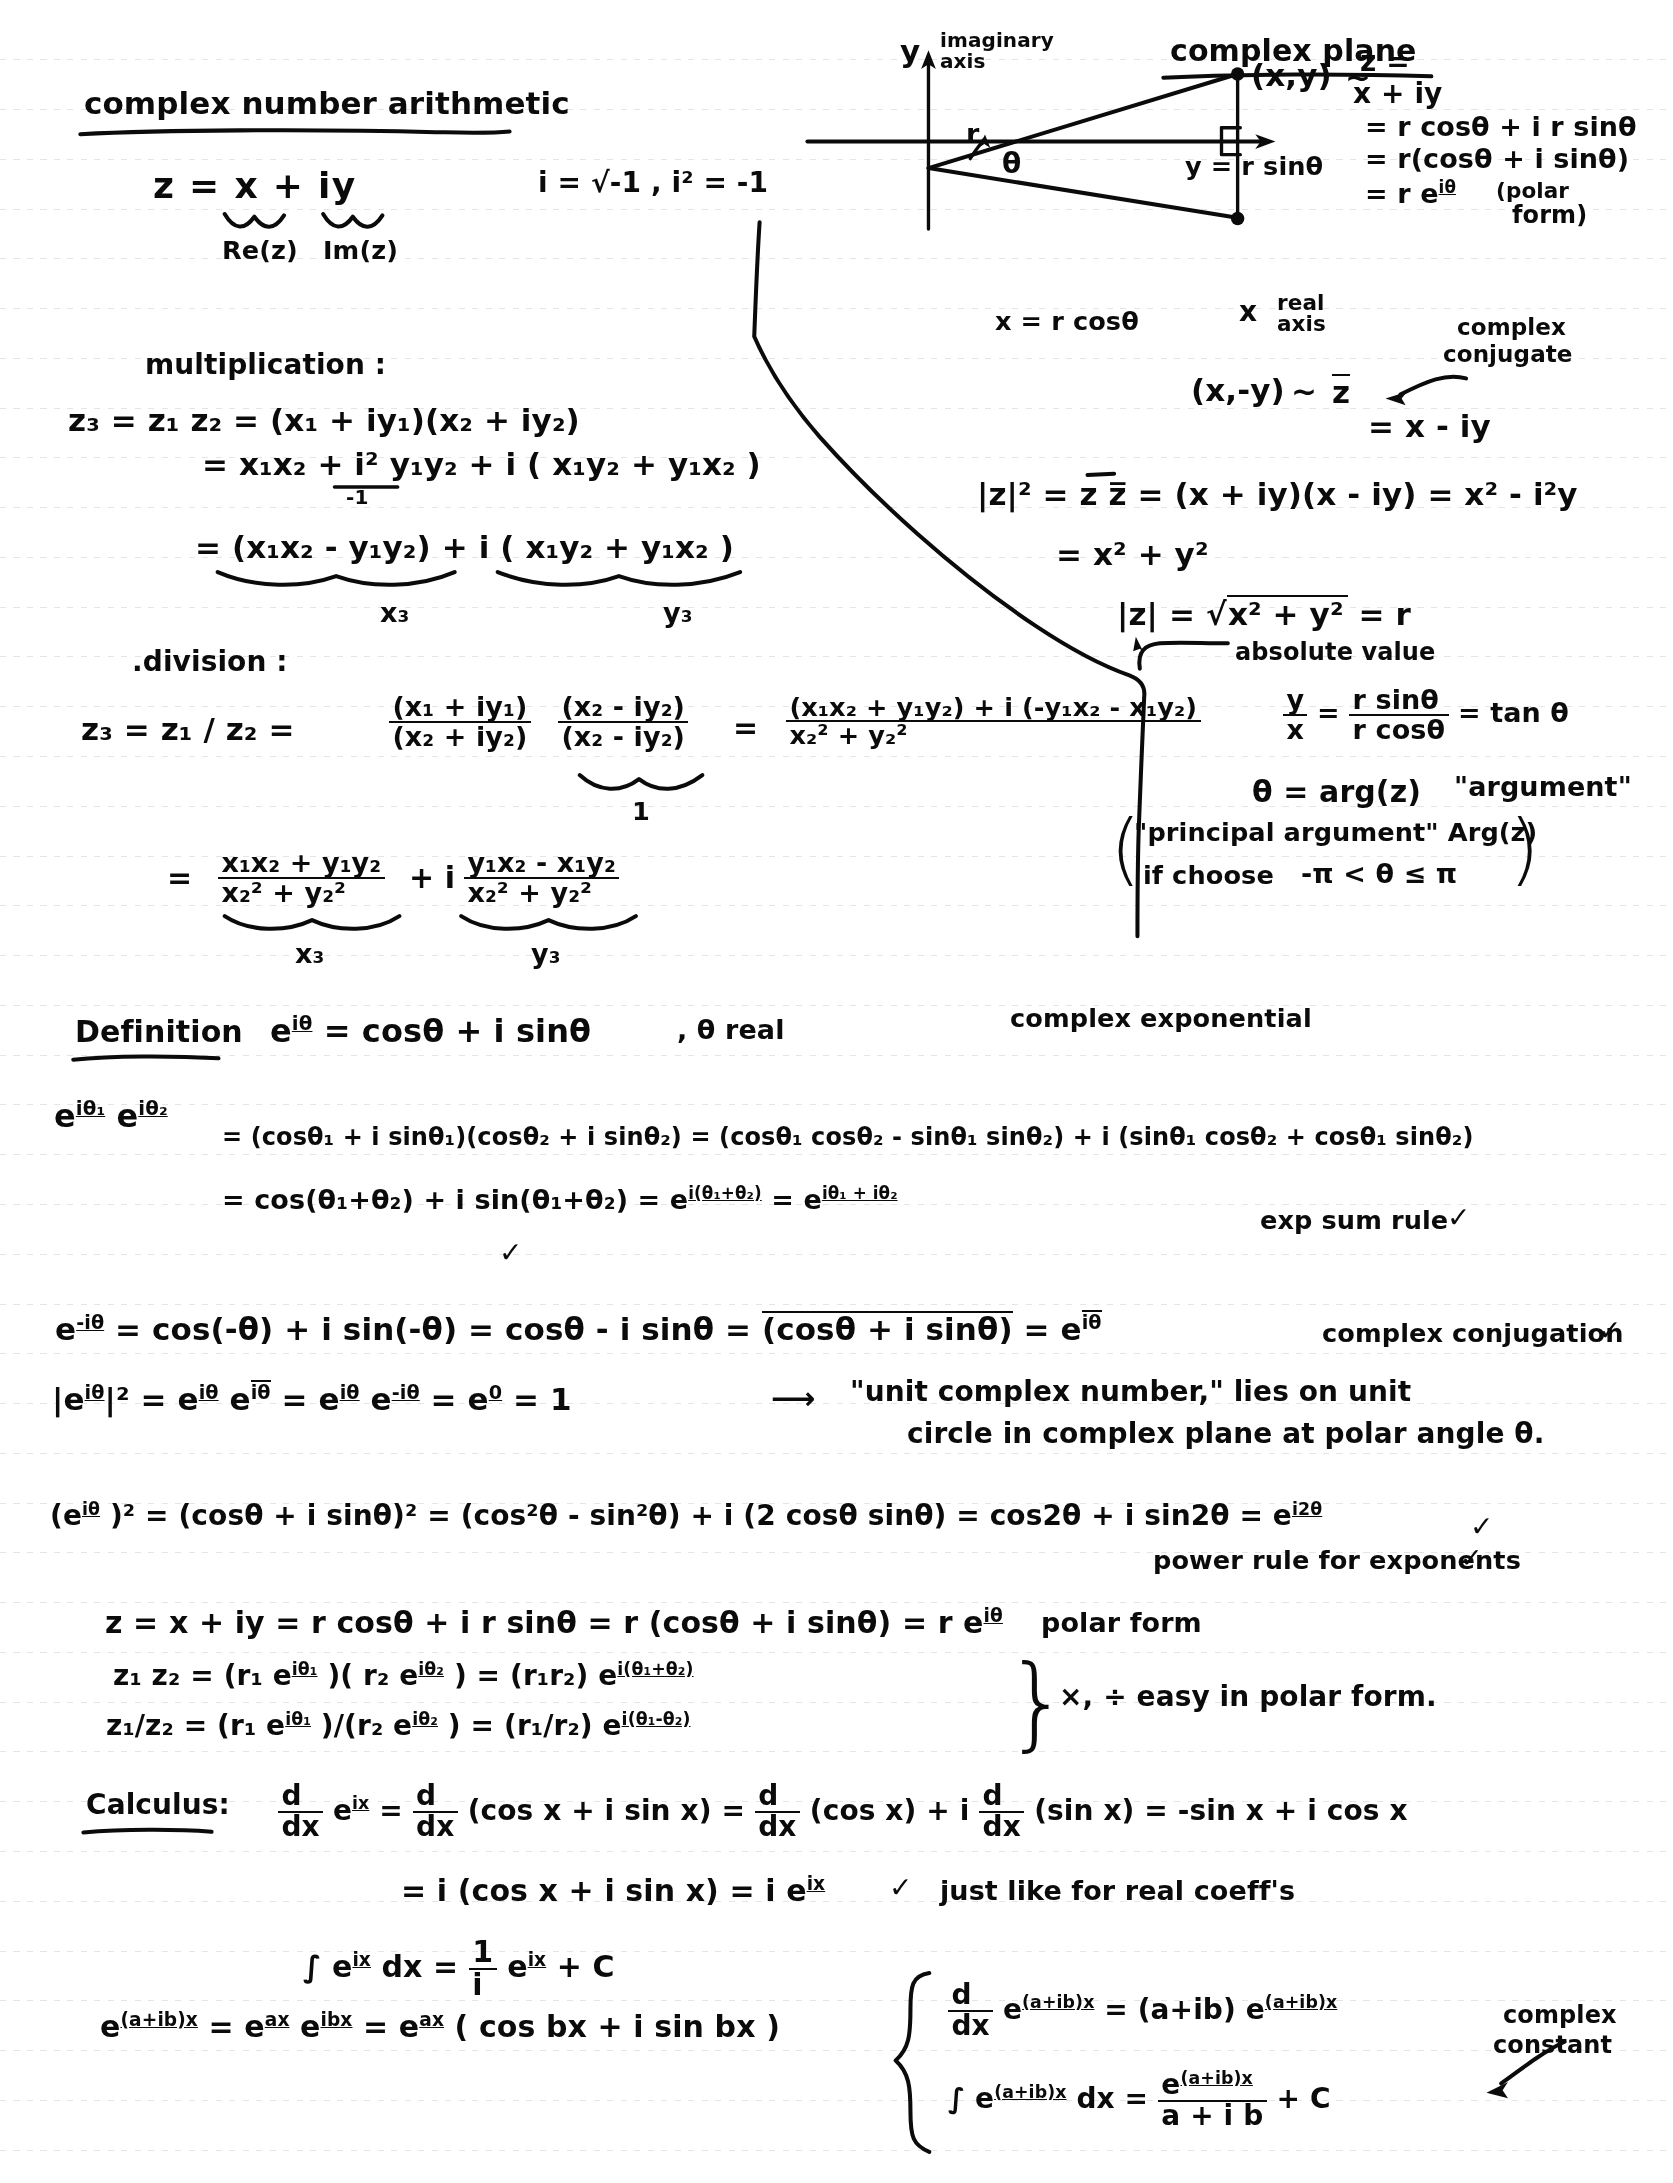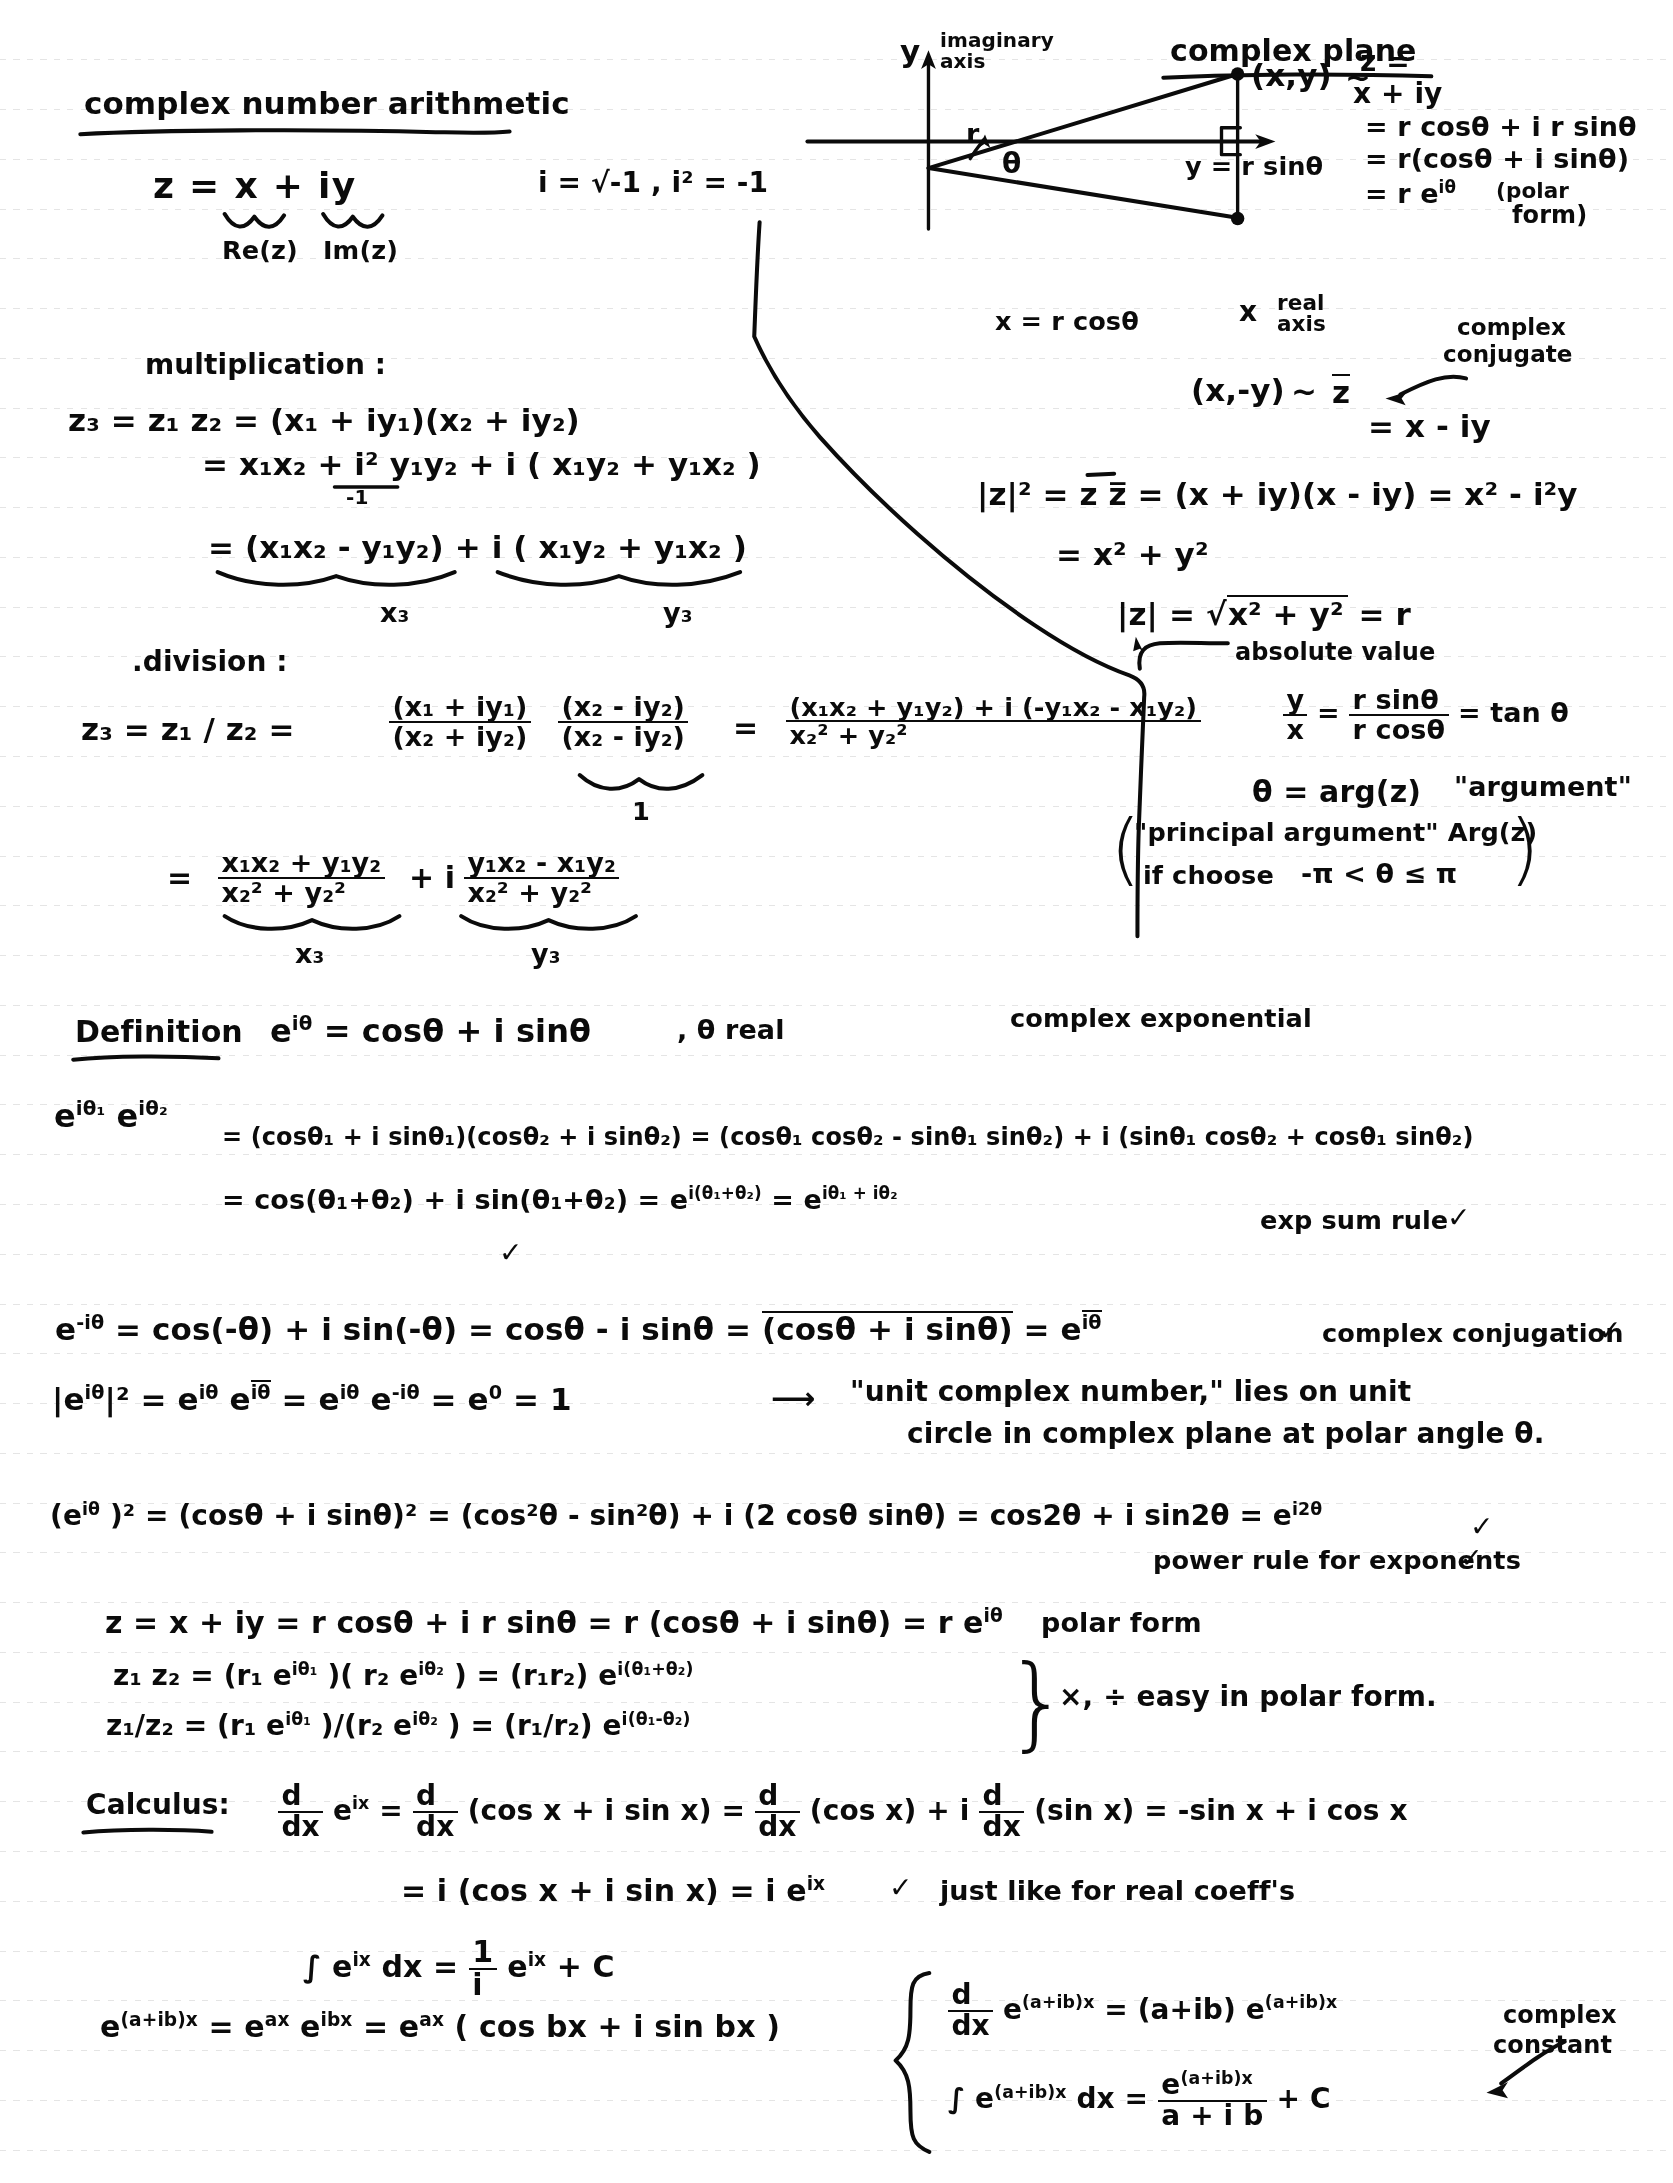--- a/index.html
+++ b/index.html
@@ -15,21 +15,21 @@
   }
   
   #rules{position:absolute;inset:0;pointer-events:none;}
   .rule{position:absolute;left:0;right:0;height:0.7px;
         background:repeating-linear-gradient(to right,#cfcfcf 0 6px,transparent 6px 13.5px);
         opacity:.55;}
   .hw{position:absolute;white-space:nowrap;line-height:1.05;
       font-family:"DejaVu Sans", sans-serif;
       font-weight:600;letter-spacing:0.1px;
       transform-origin:left top;}
-  sup{font-size:.62em;vertical-align:super;font-weight:600;}
+  sup{font-size:.62em;vertical-align:super;font-weight:600;text-decoration:underline;}
   .ovl{border-top:2px solid #0b0b0b;padding-top:0.7px;display:inline-block;line-height:1;}
   .frac{display:inline-block;text-align:left;vertical-align:middle;line-height:1.02;}
   .frac .num{display:block;padding:0 3.4px;}
   .frac .den{display:block;border-top:2px solid #0b0b0b;padding:0 3.4px;}
   .sqrt{display:inline-block;}
   .sqrt .rad{border-top:2px solid #0b0b0b;padding:1.3px 4px 0 1.3px;display:inline-block;}
   .paren{display:inline-block;font-size:1.45em;font-weight:400;}
   svg{position:absolute;overflow:visible;}
   .ink{stroke:#0b0b0b;fill:none;stroke-linecap:round;stroke-linejoin:round;}
   .inkf{fill:#0b0b0b;stroke:none;}
@@ -167,21 +167,21 @@
 
   <div class="hw" style="left:145px;top:350px;font-size:28px;">multiplication :</div>
 
   <div class="hw" style="left:68px;top:404px;font-size:31px;">z₃ = z₁ z₂ = (x₁ + iy₁)(x₂ + iy₂)</div>
   <div class="hw" style="left:202px;top:448px;font-size:31px;">= x₁x₂ + i² y₁y₂ + i ( x₁y₂ + y₁x₂ )</div>
   <svg style="left:333px;top:483px;" width="81" height="17.5" viewBox="0 0 120 26">
     <path class="ink" stroke-width="5" d="M2,6 L96,6"></path>
   </svg>
   <div class="hw" style="left:346px;top:487px;font-size:20px;">-1</div>
 
-  <div class="hw" style="left:208px;top:531px;font-size:31px;">= (x₁x₂ - y₁y₂) + i ( x₁y₂ + y₁x₂ )</div>
+  <div class="hw" style="left:195px;top:531px;font-size:31px;">= (x₁x₂ - y₁y₂) + i ( x₁y₂ + y₁x₂ )</div>
   <svg style="left:215px;top:568px;" width="552" height="27" viewBox="0 0 820 40">
     <path class="ink" stroke-width="6" d="M4,6 C60,30 130,30 180,12 C230,30 300,30 356,6"></path>
     <path class="ink" stroke-width="6" d="M420,6 C480,30 550,30 600,12 C650,30 720,30 780,6"></path>
   </svg>
   <div class="hw" style="left:380px;top:599px;font-size:27px;">x₃</div>
   <div class="hw" style="left:663px;top:599px;font-size:27px;">y₃</div>
 
   <div class="hw" style="left:132px;top:647px;font-size:28px;">.division :</div>
 
   <div class="hw" style="left:81px;top:713px;font-size:31px;">z₃ = z₁ / z₂ =</div>

